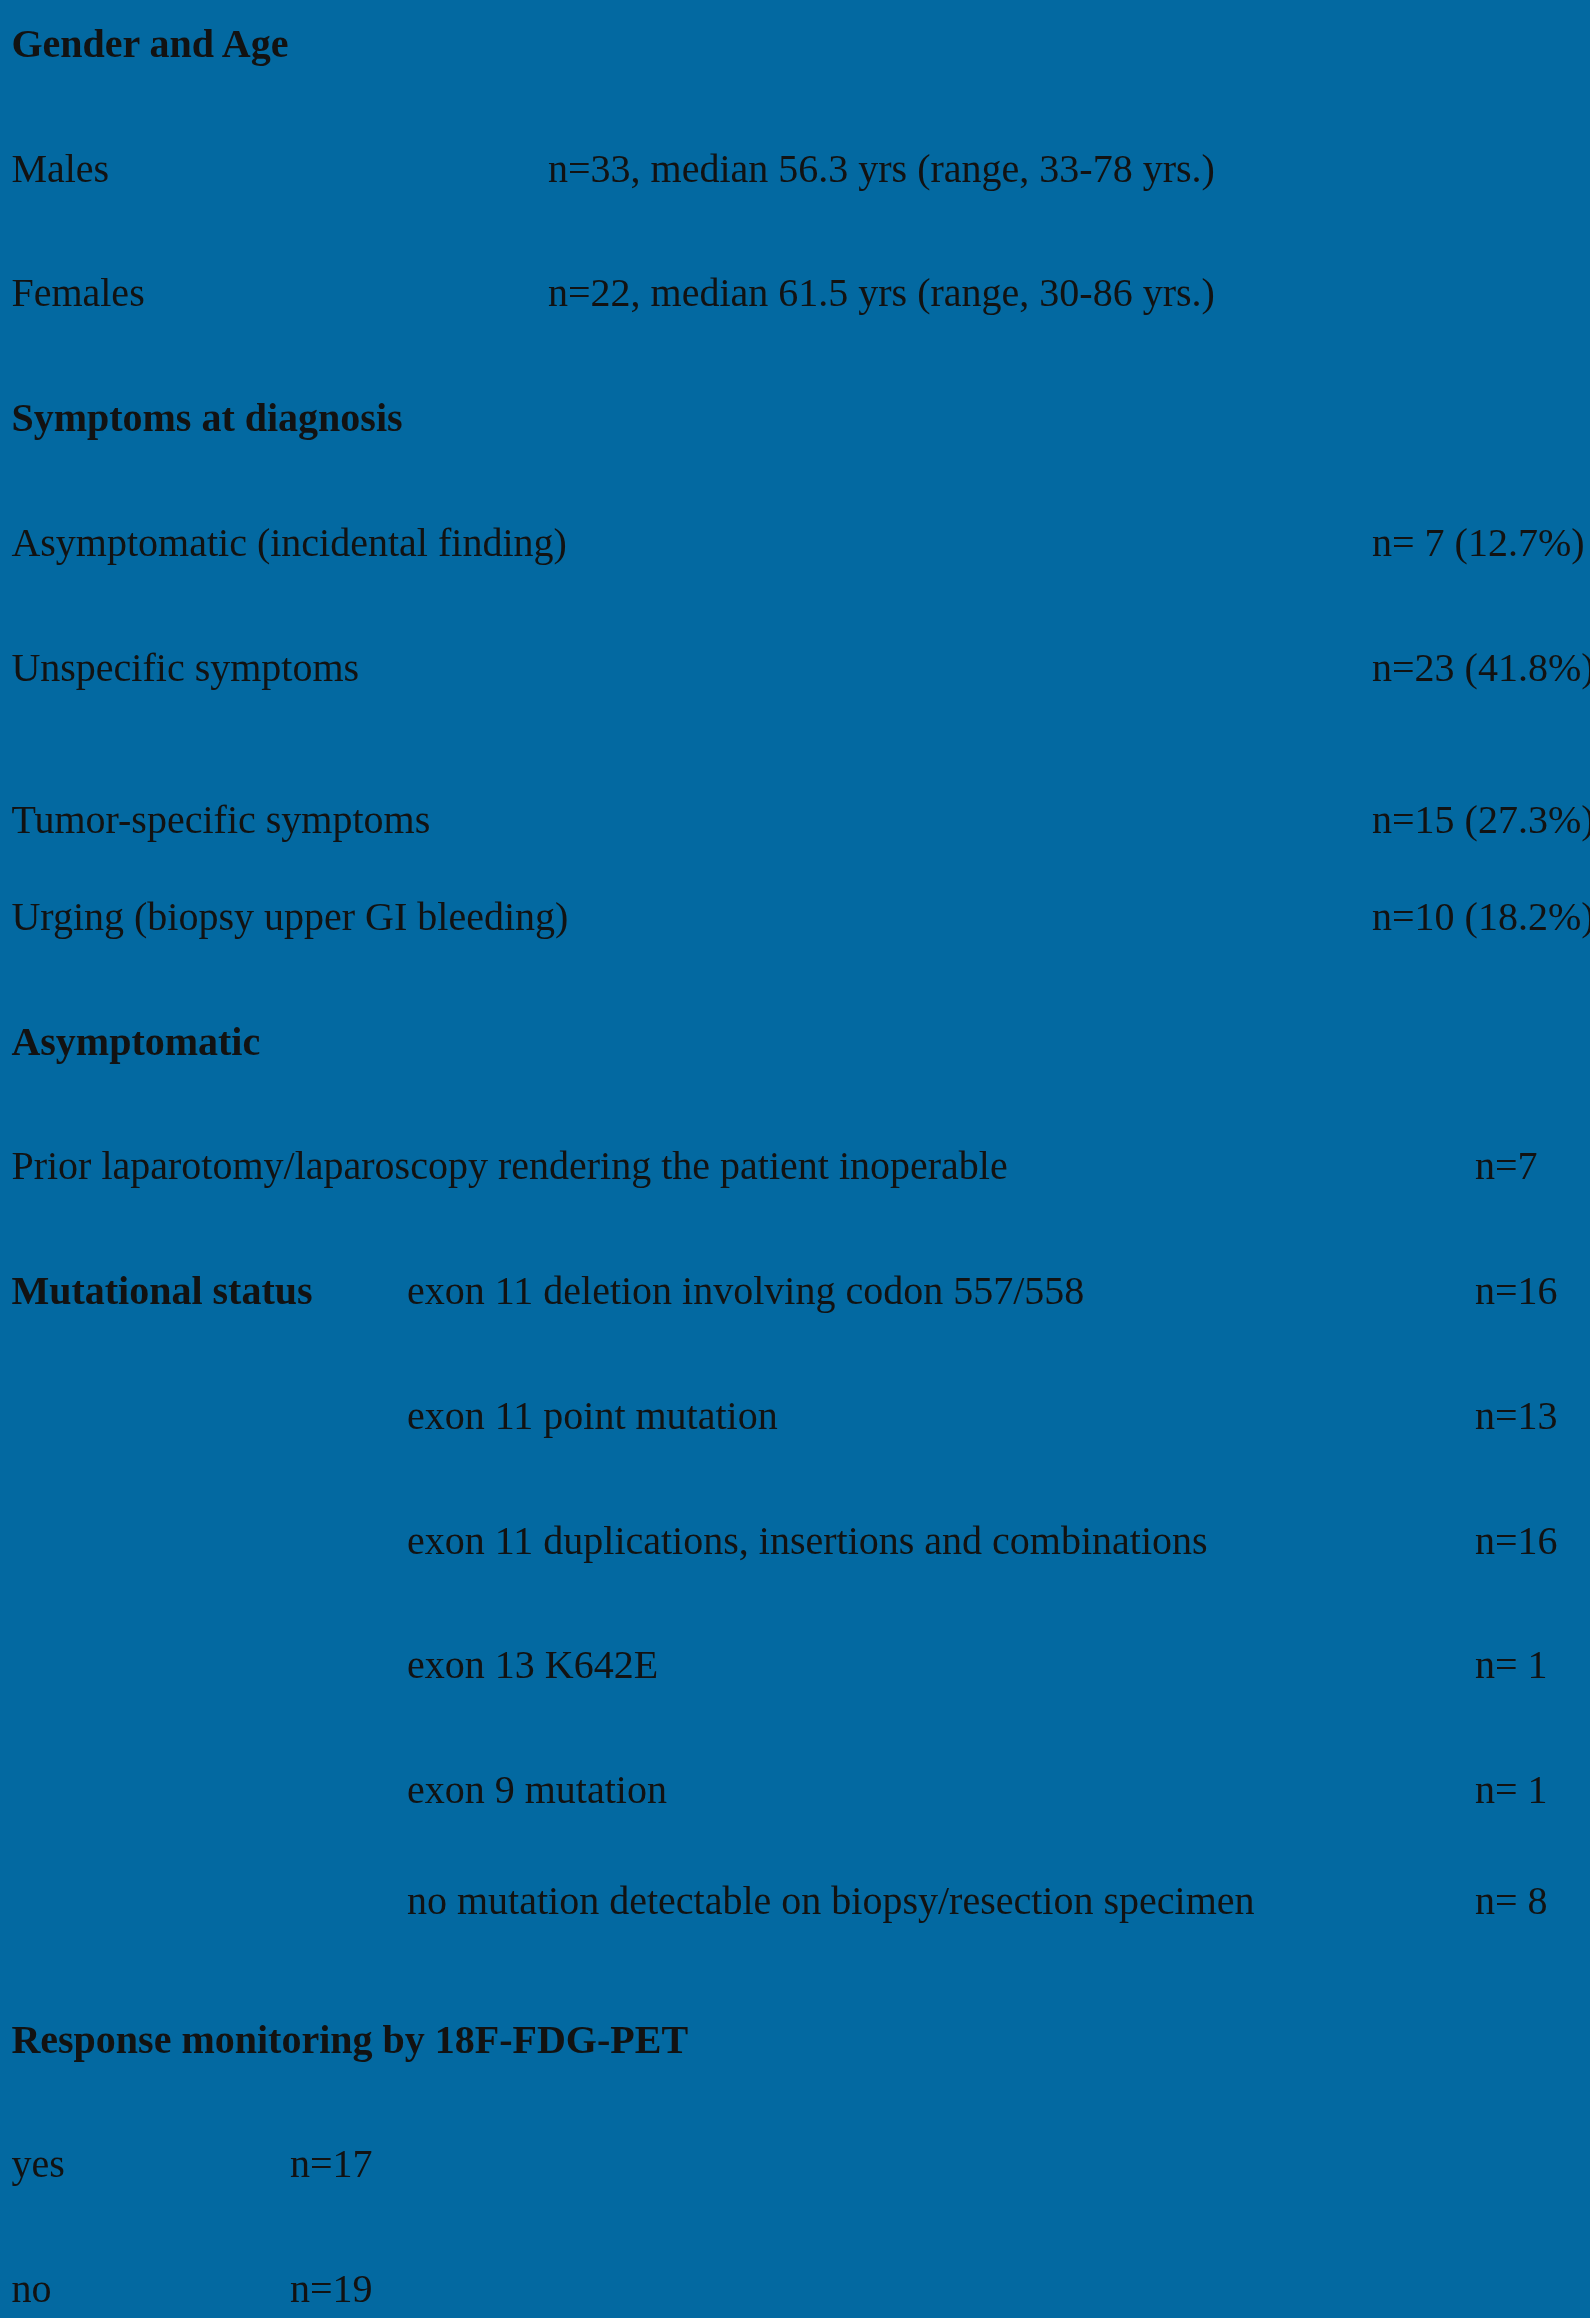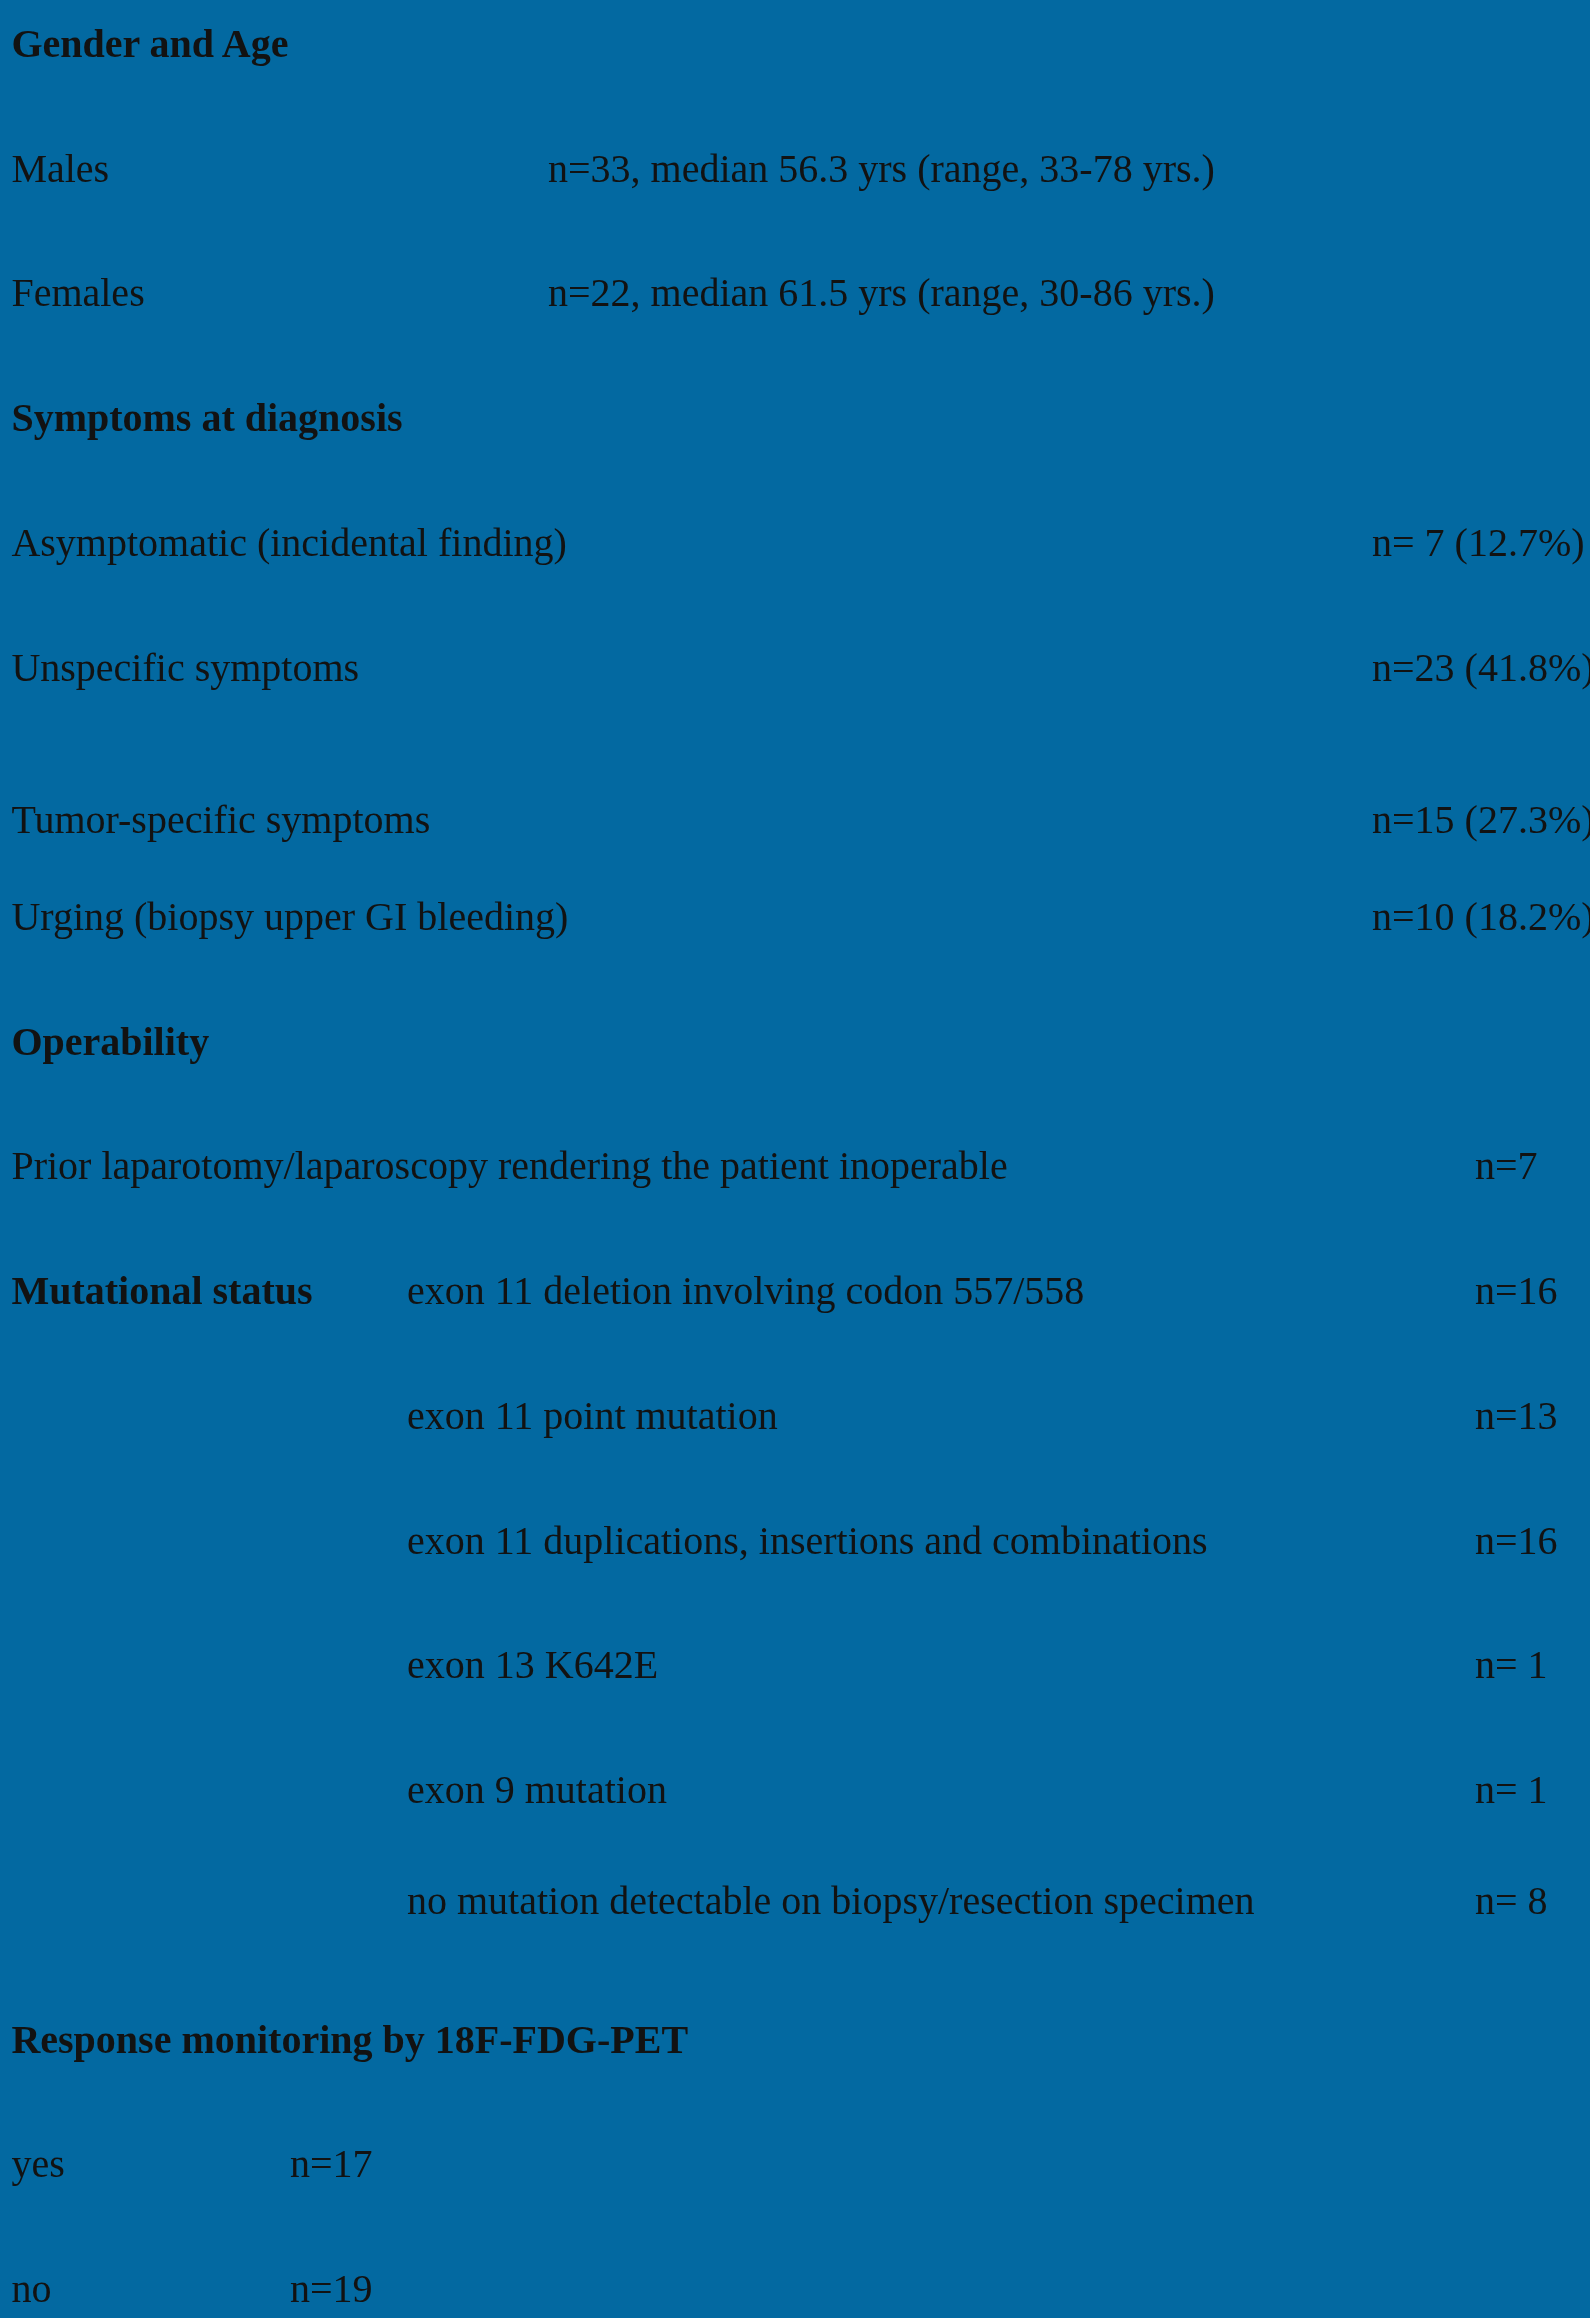--- a/index.html
+++ b/index.html
@@ -69,21 +69,21 @@
   <div class="row" style="top:800px">
     <span class="cell col-label">Tumor-specific symptoms</span>
     <span class="cell col-sympval">n=15 (27.3%)</span>
   </div>
   <div class="row" style="top:897px">
     <span class="cell col-label">Urging (biopsy upper GI bleeding)</span>
     <span class="cell col-sympval">n=10 (18.2%)</span>
   </div>
 
   <div class="row" style="top:1022px">
-    <span class="cell col-label bold">Operability</span>
+    <span class="cell col-label bold">Asymptomatic</span>
   </div>
   <div class="row" style="top:1146px">
     <span class="cell col-label">Prior laparotomy/laparoscopy rendering the patient inoperable</span>
     <span class="cell col-nval">n=7</span>
   </div>
 
   <div class="row" style="top:1271px">
     <span class="cell col-label bold">Mutational status</span>
     <span class="cell col-mutsub">exon 11 deletion involving codon 557/558</span>
     <span class="cell col-nval">n=16</span>

